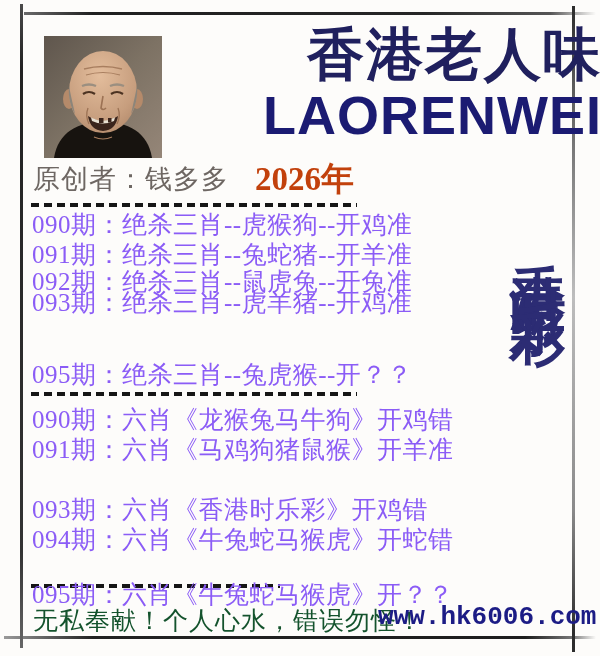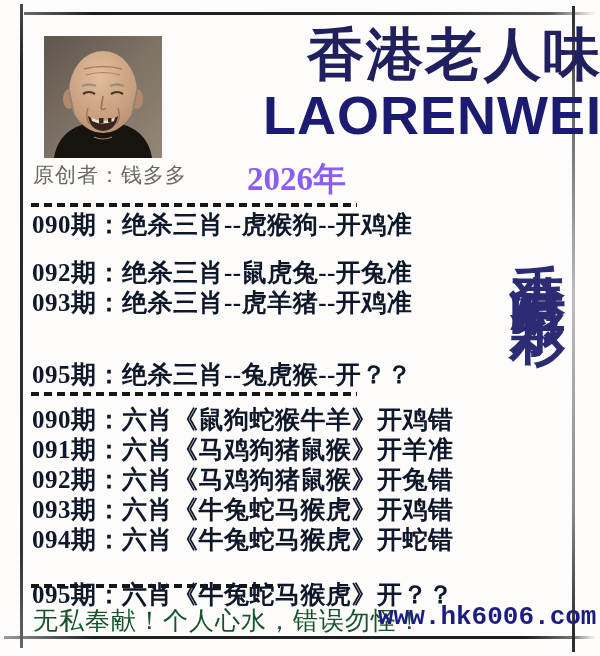--- a/index.html
+++ b/index.html
@@ -34,40 +34,40 @@
   .cn-title{
     font-family:"Liberation Serif","DejaVu Serif",serif;
     font-weight:bold;font-size:57px;line-height:66px;color:#20205e;letter-spacing:2px;white-space:nowrap;
   }
   .en-title{
     font-family:"Liberation Sans","DejaVu Sans",sans-serif;
     font-weight:bold;font-size:54px;line-height:54px;color:#1b1b72;letter-spacing:1px;white-space:nowrap;
   }
   .author-row{position:absolute;left:33px;top:161px;width:420px;height:38px;white-space:nowrap;}
   .author{
-    font-family:"Liberation Sans",sans-serif;font-size:21px;color:#6e6763;letter-spacing:1px;
+    font-family:"Liberation Sans",sans-serif;font-size:27px;color:#6e6763;letter-spacing:1px;
   }
   .year{
-    position:absolute;left:214px;top:-4px;
+    position:absolute;left:222px;top:-4px;
     font-family:"Liberation Serif","DejaVu Serif",serif;
-    font-weight:bold;font-size:33px;color:#8b5cf6;
+    font-weight:bold;font-size:33px;color:#c2410c;
   }
   
   .dashes{
     position:absolute;height:4px;left:31px;
     background:repeating-linear-gradient(to right,#161616 0px,#161616 8px,rgba(0,0,0,0) 8px,rgba(0,0,0,0) 13px);
   }
   .dash-1{top:203px;width:326px;}
   .dash-2{top:392px;width:326px;}
   .dash-3{top:584px;width:249px;}
   
   .row{
     position:absolute;left:32px;width:440px;height:30px;white-space:nowrap;
     font-family:"Liberation Serif","DejaVu Serif",serif;
-    font-weight:bold;font-size:25px;line-height:30px;color:#0f172a;letter-spacing:0.5px;
+    font-weight:normal;font-size:25px;line-height:30px;color:#8b5cf6;letter-spacing:0.5px;
   }
   
   .side-banner{
     position:absolute;left:502px;top:218px;height:350px;width:72px;
     writing-mode:vertical-rl;text-orientation:upright;
     font-family:"Liberation Serif","DejaVu Serif",serif;
     font-weight:bold;font-size:56px;letter-spacing:12px;color:#2c2c74;line-height:72px;
   }
   
   .disclaimer{
@@ -147,28 +147,28 @@
   <div class="author-row">
     <span class="author">原创者：钱多多</span>
     <span class="year">2026年</span>
   </div>
 
   <div class="dashes dash-1"></div>
   <div class="dashes dash-2"></div>
   <div class="dashes dash-3"></div>
 
   <div class="row" style="top:210px">090期：绝杀三肖--虎猴狗--开鸡准</div>
-  <div class="row" style="top:258px">092期：绝杀三肖--鼠虎兔--开兔准</div>
+  <div class="row" style="top:240px">091期：绝杀三肖--兔蛇猪--开羊准</div>
+  <div class="row" style="top:267px">092期：绝杀三肖--鼠虎兔--开兔准</div>
   <div class="row" style="top:288px">093期：绝杀三肖--虎羊猪--开鸡准</div>
   <div class="row" style="top:360px">095期：绝杀三肖--兔虎猴--开？？</div>
 
-  <div class="row" style="top:405px">090期：六肖《鼠狗蛇猴牛羊》开鸡错</div>
+  <div class="row" style="top:405px">090期：六肖《龙猴兔马牛狗》开鸡错</div>
   <div class="row" style="top:435px">091期：六肖《马鸡狗猪鼠猴》开羊准</div>
-  <div class="row" style="top:465px">092期：六肖《马鸡狗猪鼠猴》开兔错</div>
-  <div class="row" style="top:495px">093期：六肖《牛兔蛇马猴虎》开鸡错</div>
+  <div class="row" style="top:495px">093期：六肖《香港时乐彩》开鸡错</div>
   <div class="row" style="top:525px">094期：六肖《牛兔蛇马猴虎》开蛇错</div>
   <div class="row" style="top:580px">095期：六肖《牛兔蛇马猴虎》开？？</div>
 
   <div class="side-banner">香港时乐彩</div>
 
   <div class="disclaimer">无私奉献！个人心水，错误勿怪！</div>
   <div class="website">www.hk6006.com</div>
 
 </div>
 

